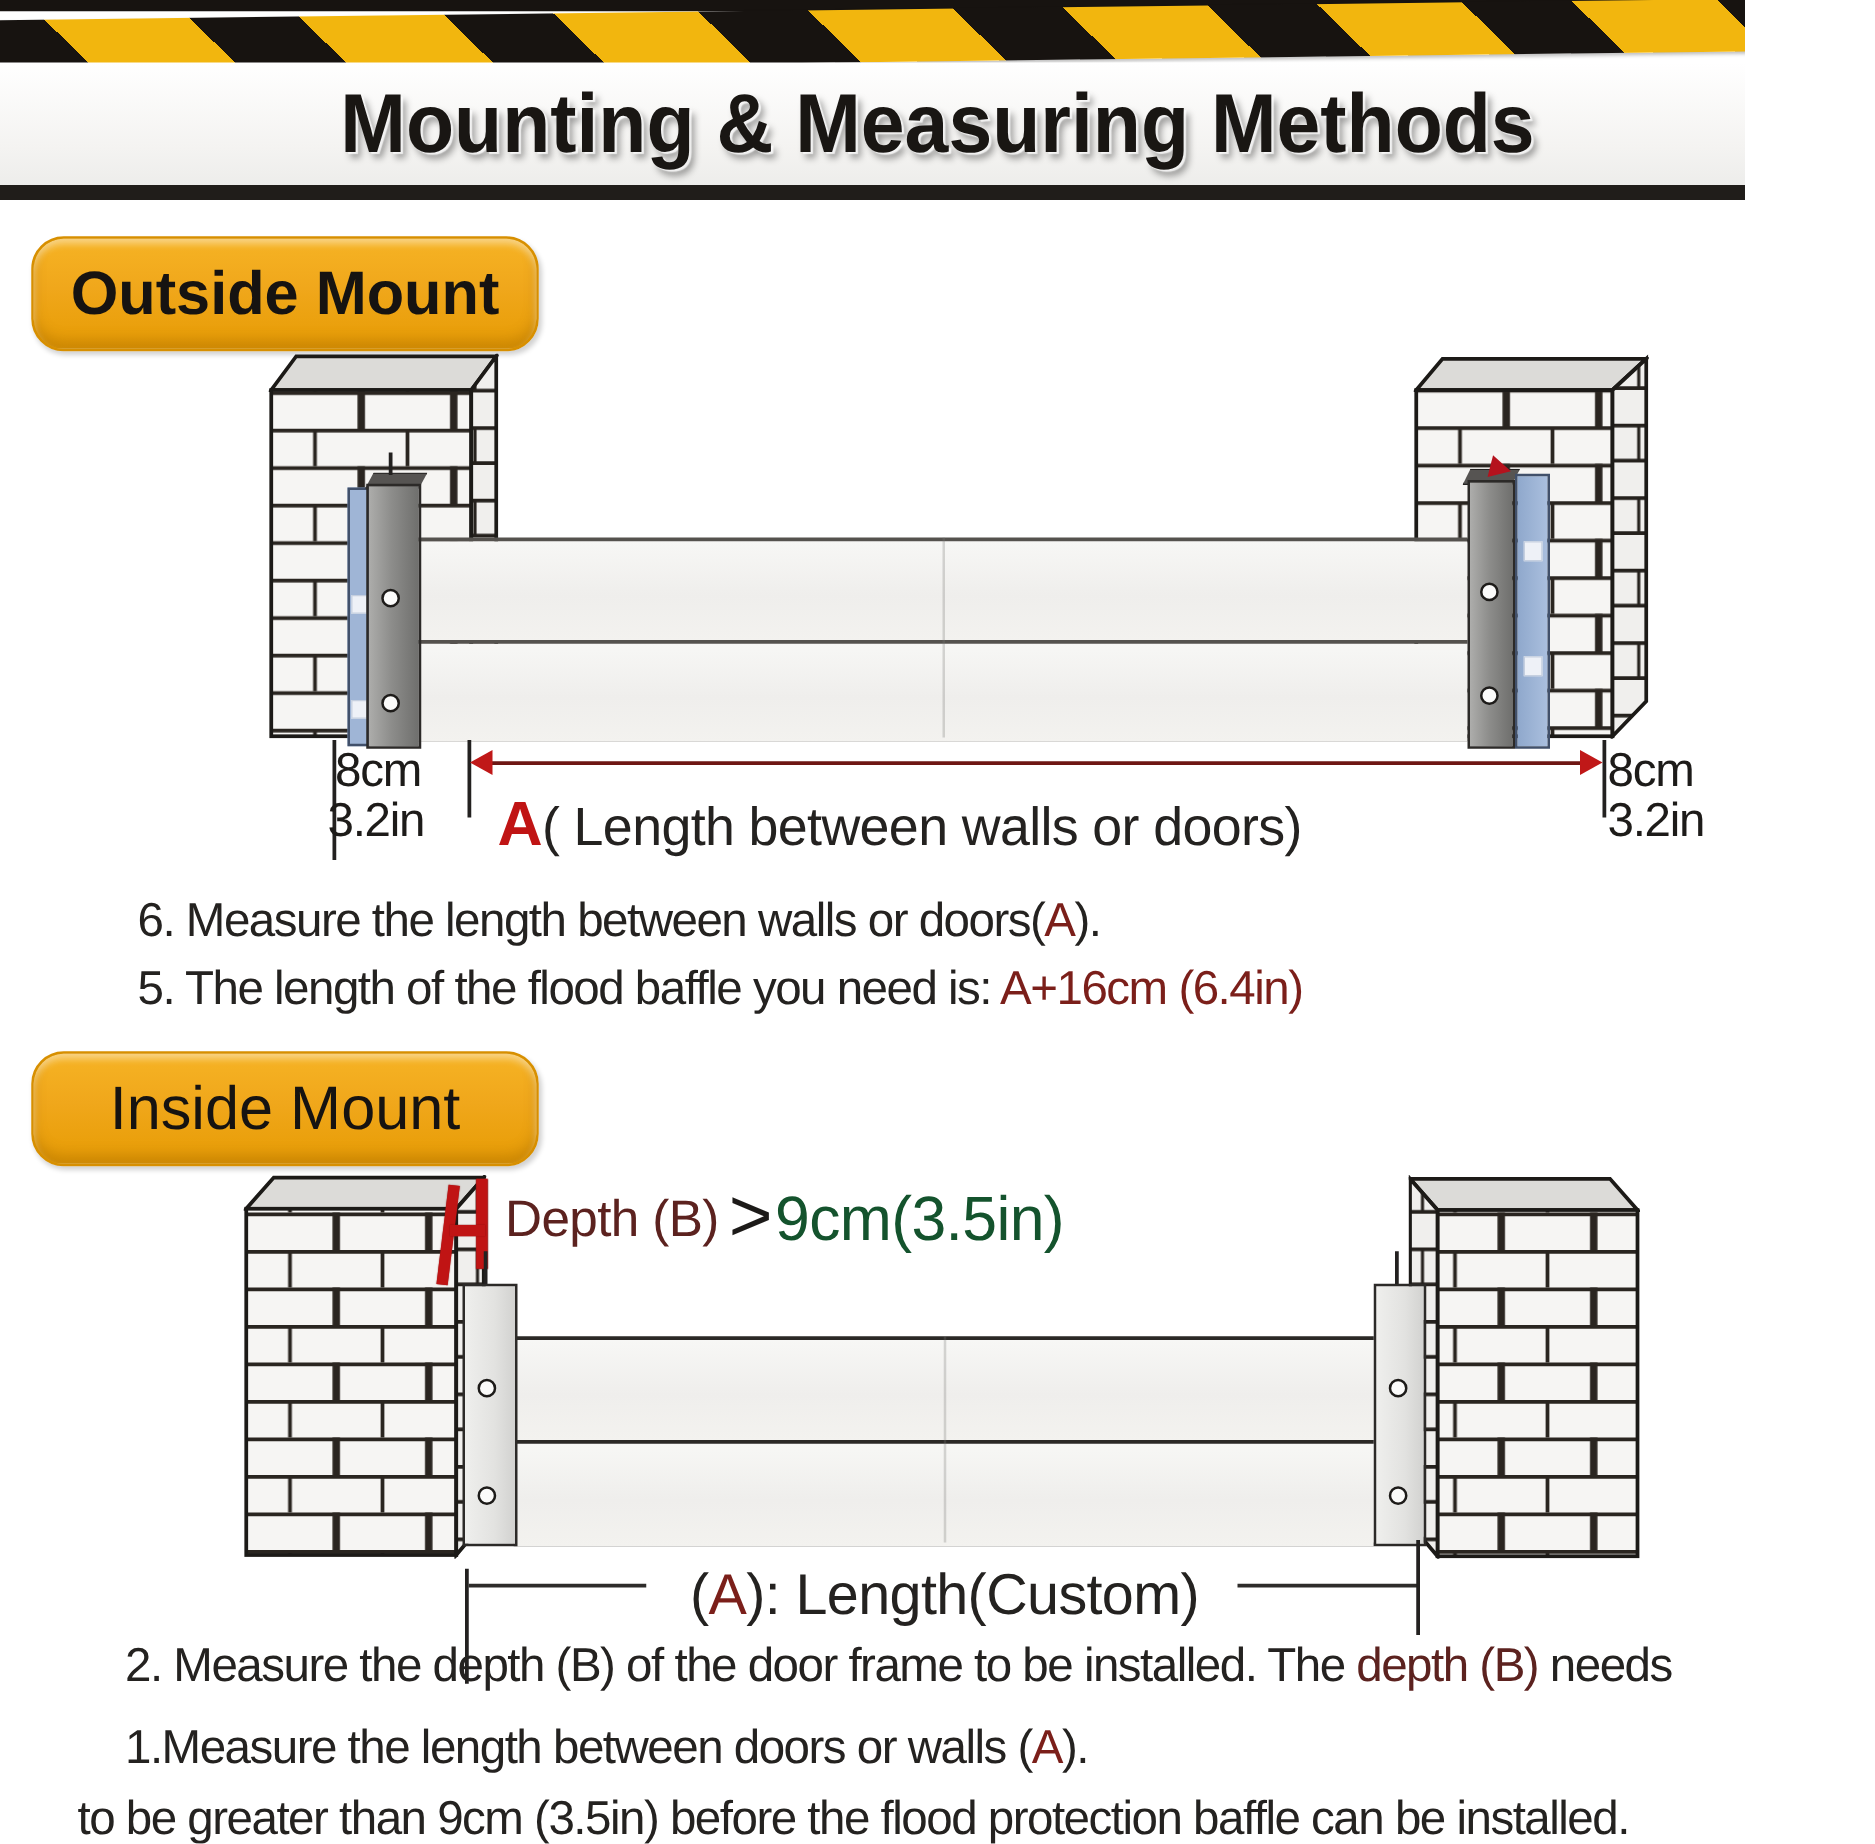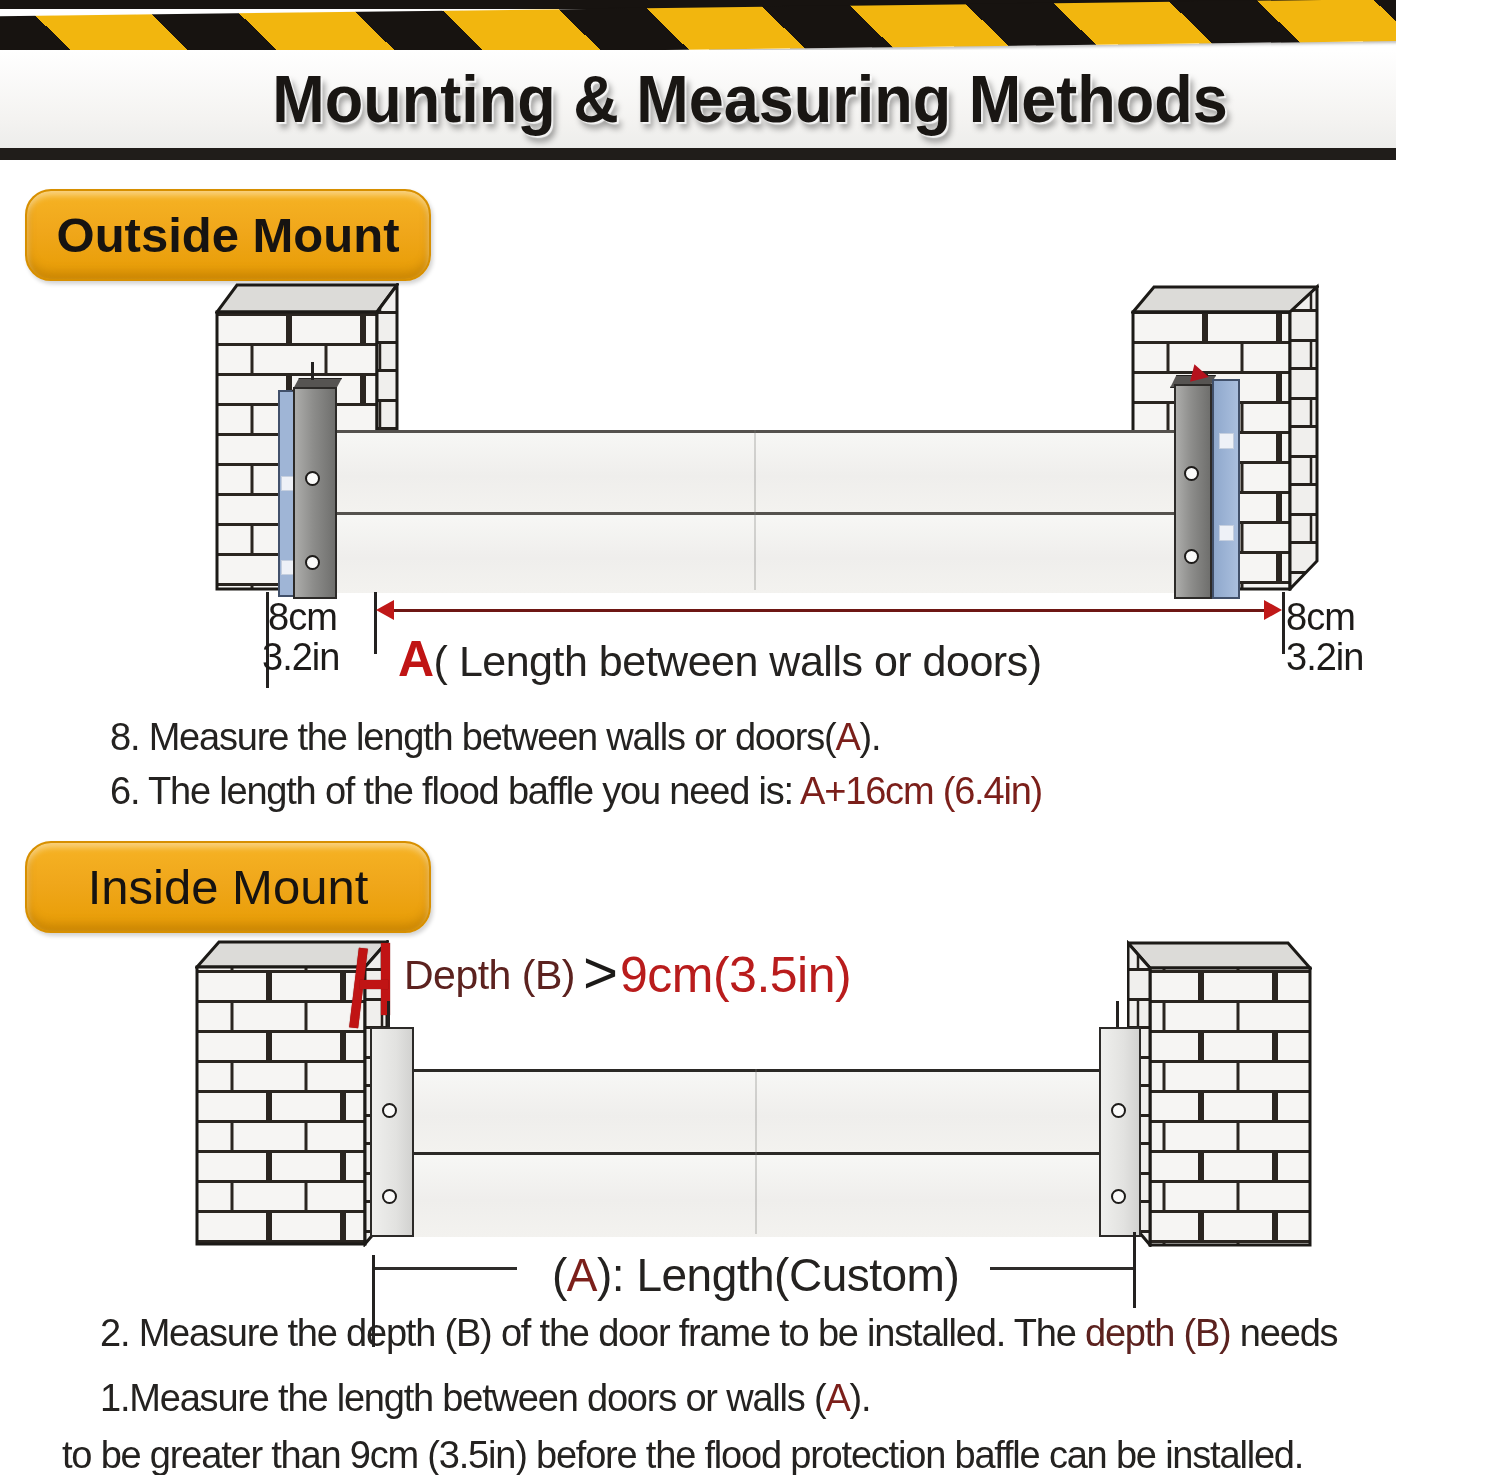--- a/index.html
+++ b/index.html
@@ -60,21 +60,21 @@
   .span-label{position:absolute;font-size:43px;letter-spacing:-0.5px;white-space:nowrap;color:#242220;}
   .span-label .big-a{font-size:50px;font-weight:700;color:var(--accent-red,#c01414);}
 
   .step{position:absolute;font-size:38px;letter-spacing:-1.2px;white-space:nowrap;color:#242220;}
   .hl-darkred{color:var(--dark-red,#7b1f1a);}
   .hl-maroon{color:var(--maroon,#5c221f);}
 
   .depth-label{position:absolute;display:flex;align-items:center;white-space:nowrap;}
   .depth-name{font-size:41px;color:var(--maroon,#5c221f);letter-spacing:-0.5px;}
   .depth-gt{font-size:60px;font-weight:400;color:#1c1a18;margin:0 2px 6px 8px;}
-  .depth-val{font-size:50px;color:#b91c1c;letter-spacing:-0.5px;}
+  .depth-val{font-size:50px;color:#14532d;letter-spacing:-0.5px;}
 
   .len-label{position:absolute;font-size:46px;letter-spacing:-0.5px;white-space:nowrap;color:#242220;}
 
   .red-bar{position:absolute;background:var(--accent-red,#c01414);box-shadow:0 0 1px #7c0e0e;}
   .red-arrowhead{position:absolute;width:0;height:0;border-top:9px solid transparent;border-bottom:9px solid transparent;
                  border-left:17px solid #b5121d;}
 </style>
 </head>
 <body>
 
@@ -167,24 +167,24 @@
     <div class="offset-label" style="left:268px;top:596px;width:104px;">8cm</div>
     <div class="offset-label" style="left:262px;top:636px;width:116px;">3.2in</div>
     <div class="offset-label" style="left:1286px;top:596px;width:132px;">8cm</div>
     <div class="offset-label" style="left:1286px;top:636px;width:132px;">3.2in</div>
 
     <div class="span-label" style="left:398px;top:630px;">
       <span class="big-a">A</span><span>( Length between walls or doors)</span>
     </div>
 
     <div class="step" style="left:110px;top:716px;">
-      <span>8. Measure the length between walls or doors(</span><span class="hl-darkred">A</span><span>).</span>
+      <span>6. Measure the length between walls or doors(</span><span class="hl-darkred">A</span><span>).</span>
     </div>
     <div class="step" style="left:110px;top:770px;">
-      <span>6. The length of the flood baffle you need is: </span><span class="hl-darkred">A+16cm (6.4in)</span><span></span>
+      <span>5. The length of the flood baffle you need is: </span><span class="hl-darkred">A+16cm (6.4in)</span><span></span>
     </div>
   </div>
 
   <div class="abs badge badge-inside">
     <span>Inside Mount</span>
   </div>
 
   <div class="d2">
 
     <svg class="pillar" style="left:195px;top:940px;" width="194" height="307" viewBox="0 0 194 307">

